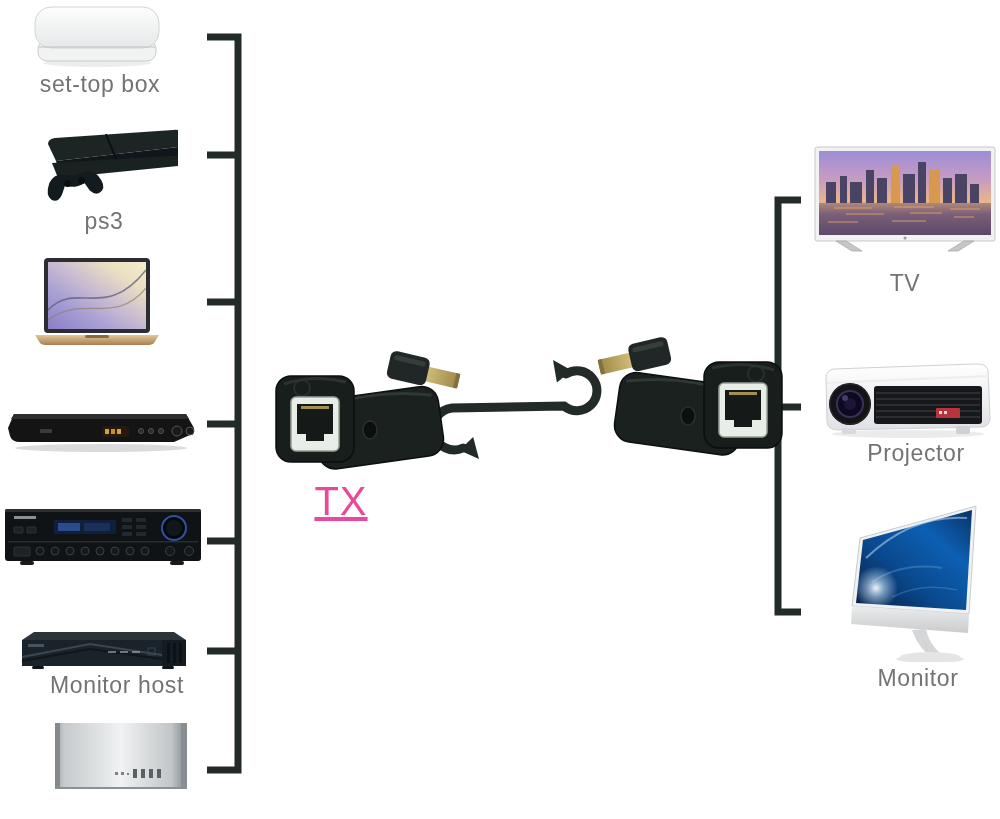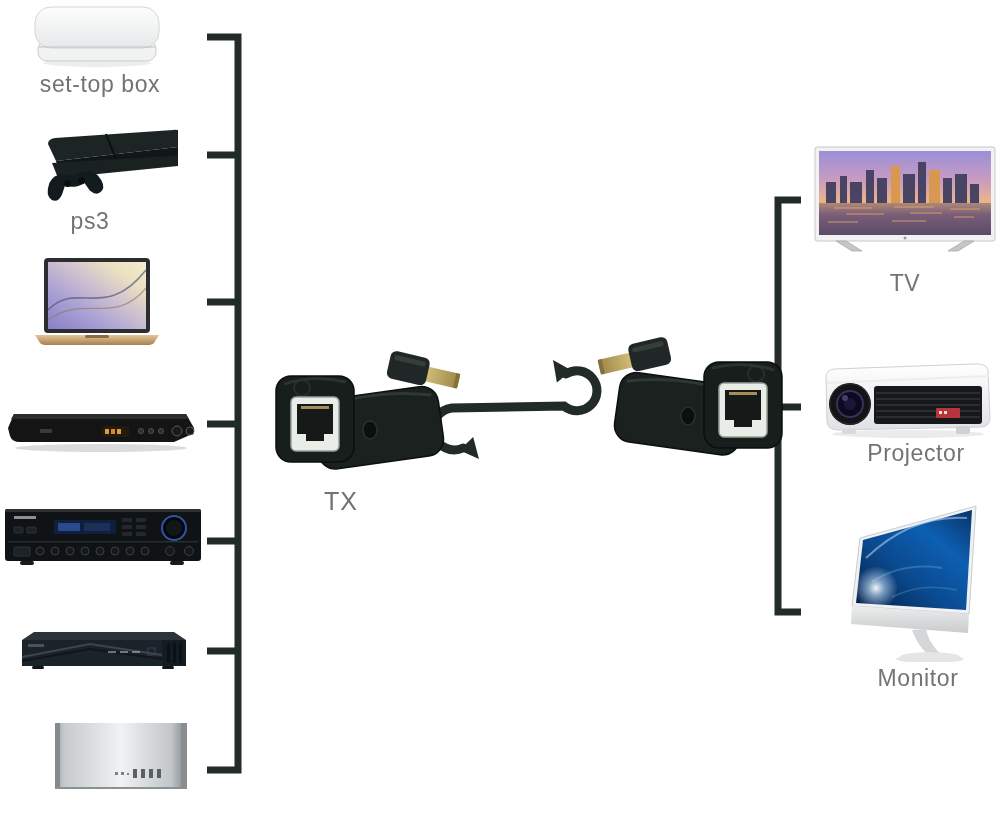--- a/index.html
+++ b/index.html
@@ -7,22 +7,22 @@
     position:relative;width:1000px;height:819px;background:#ffffff;
     font-family:"Liberation Sans",sans-serif;overflow:hidden;
   }
   .art{position:absolute;}
   .art svg{display:block;width:100%;height:100%;}
   .dev-label{
     position:absolute;text-align:center;font-size:23px;line-height:27px;
     color:#737373;letter-spacing:0.6px;white-space:nowrap;
   }
   .big-label{
-    position:absolute;text-align:center;font-size:25px;line-height:36px;
-    color:#737373;letter-spacing:1px;
+    position:absolute;text-align:center;font-size:40px;line-height:36px;
+    color:#ec4899;letter-spacing:1px;text-decoration:underline;
   }
   #overlay{position:absolute;left:0;top:0;width:1000px;height:819px;pointer-events:none;}
   .mirror svg{transform:scaleX(-1);}
 </style>
 </head>
 <body>
 
 <div id="canvas">
 
   <svg id="overlay" viewBox="0 0 1000 819">
@@ -59,21 +59,21 @@
       <path d="M38 33 L168 18 L169 27 L41 42 Z" fill="#10161a"></path>
       <path d="M34 35 L170 27 L171 37 L40 50 Z" fill="#1a2121"></path>
       <path d="M88 6 L98 31" stroke="#0a0f12" stroke-width="2"></path>
       <g transform="translate(24,46) rotate(-8)">
         <path d="M6 10 Q0 22 6 27 Q12 31 17 23 L21 15 Q31 19 41 15 L45 23 Q51 30 57 25 Q62 20 55 9 Q49 2 39 4 Q31 7 23 4 Q12 1 6 10 Z" fill="#141b1e"></path>
         <circle cx="24" cy="13" r="3.5" fill="#0b0f11"></circle>
         <circle cx="38" cy="12" r="3.5" fill="#0b0f11"></circle>
       </g>
     </svg>
   </div>
-  <div class="dev-label" style="left:0;top:208px;width:180px;">ps3</div>
+  <div class="dev-label" style="left:14px;top:208px;width:180px;">ps3</div>
 
   <div class="art" style="left:27px;top:258px;width:140px;height:92px;">
     <svg viewBox="0 0 140 92">
       <defs>
         <linearGradient id="nbScreen" x1="0" y1="1" x2="1" y2="0">
           <stop offset="0" stop-color="#8a7fc8"></stop>
             <stop offset="0.3" stop-color="#a89fd4"></stop>
           <stop offset="0.55" stop-color="#cdbfd0"></stop>
             <stop offset="0.78" stop-color="#eadfc2"></stop>
           <stop offset="1" stop-color="#f6eecb"></stop>
@@ -160,20 +160,21 @@
       <path d="M10 35 L78 23 L150 33" stroke="#10161b" stroke-width="2" fill="none"></path>
       <rect x="16" y="18" width="16" height="3" fill="#6a737a" opacity="0.6"></rect>
       <rect x="96" y="25" width="8" height="2" fill="#aab2b8" opacity="0.6"></rect>
       <rect x="108" y="25" width="8" height="2" fill="#aab2b8" opacity="0.6"></rect>
       <rect x="120" y="25" width="8" height="2" fill="#aab2b8" opacity="0.6"></rect>
       <rect x="136" y="22" width="7" height="7" fill="none" stroke="#39434a"></rect>
       <rect x="20" y="40" width="12" height="3" rx="1.5" fill="#10151a"></rect>
       <rect x="150" y="40" width="12" height="3" rx="1.5" fill="#10151a"></rect>
     </svg>
   </div>
+  <div class="dev-label" style="left:17px;top:672px;width:200px;">Monitor host</div>
 
   <div class="art" style="left:55px;top:723px;width:132px;height:68px;">
     <svg viewBox="0 0 132 68">
       <defs>
         <linearGradient id="chBody" x1="0" y1="0" x2="1" y2="0">
           <stop offset="0" stop-color="#9ba1a5"></stop>
             <stop offset="0.07" stop-color="#c6cacc"></stop>
           <stop offset="0.5" stop-color="#f0f2f3"></stop>
             <stop offset="0.88" stop-color="#c2c6c8"></stop>
           <stop offset="0.95" stop-color="#9ba1a5"></stop>

